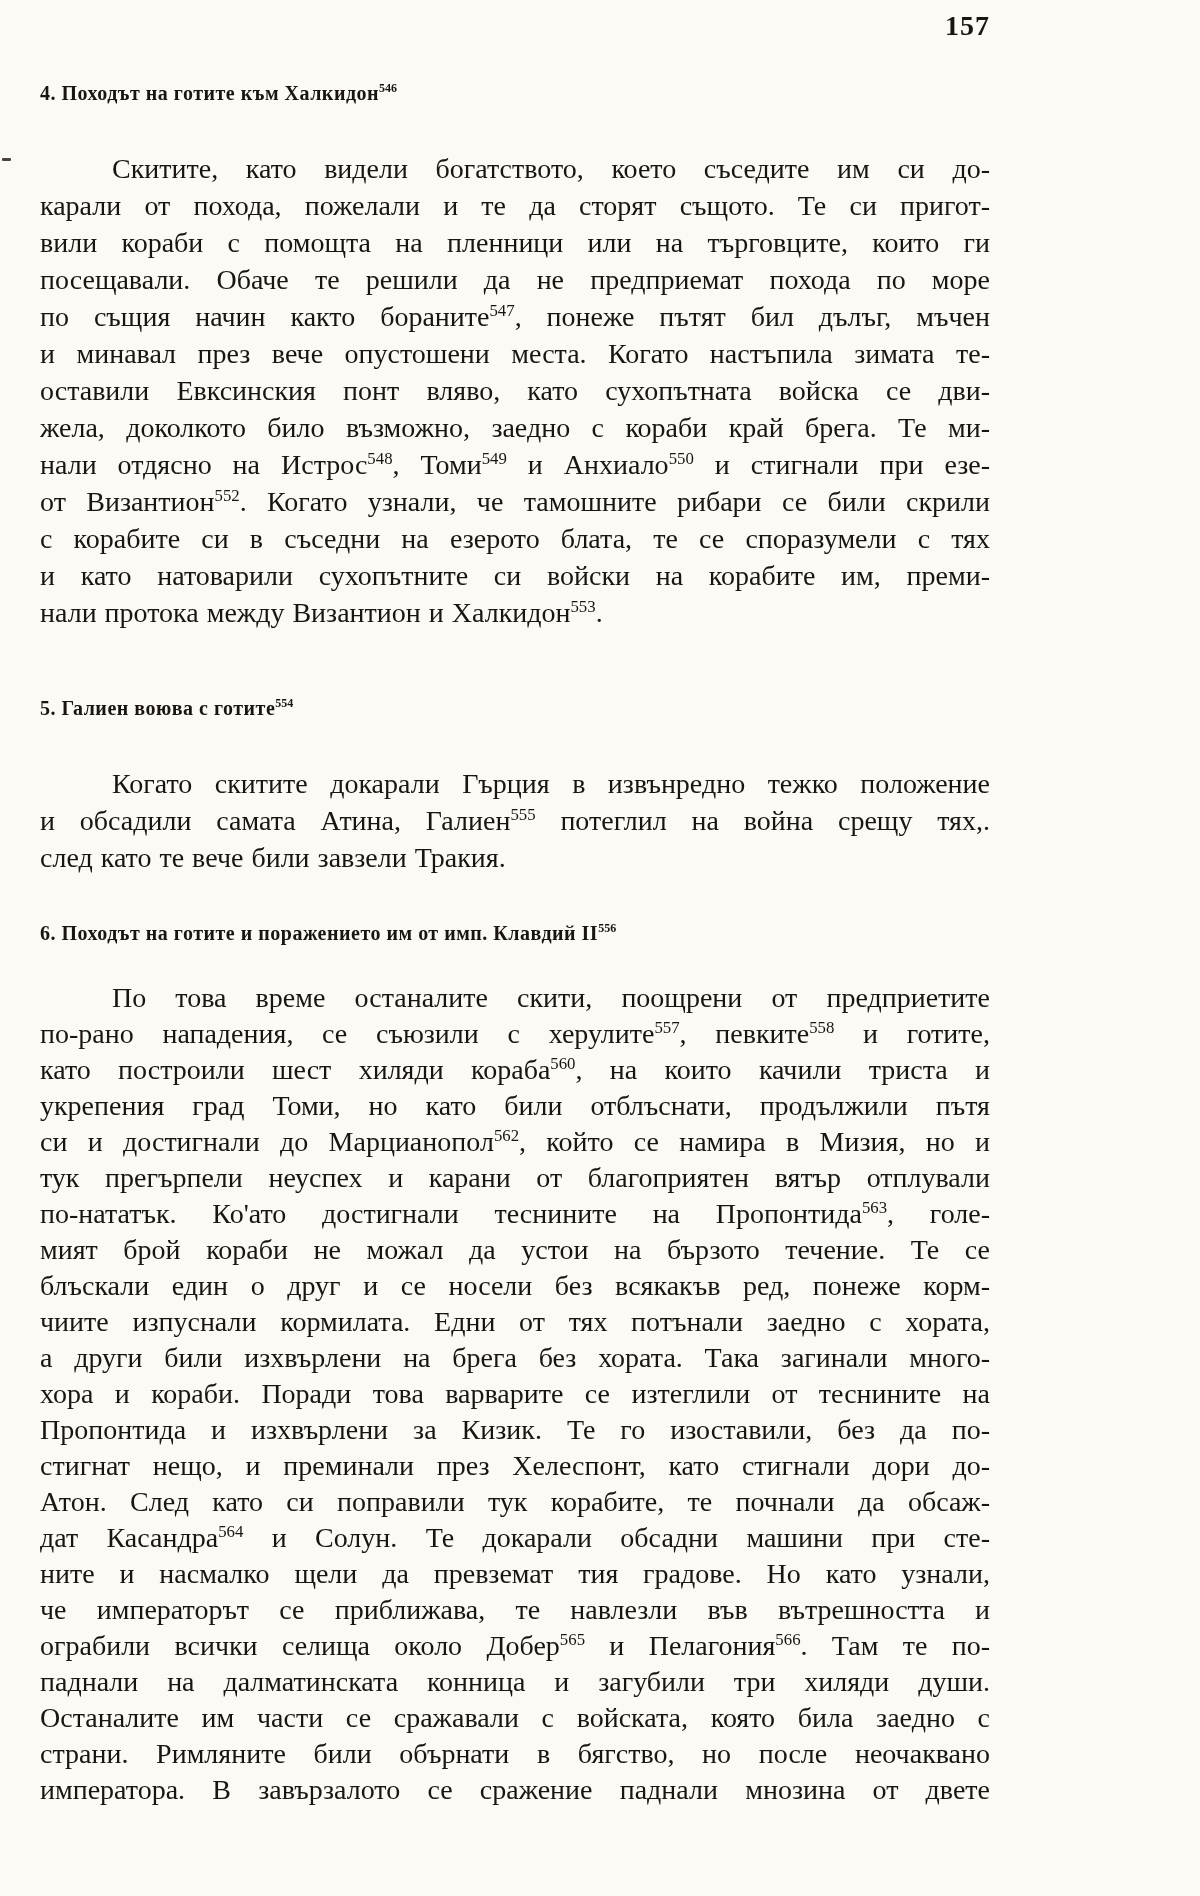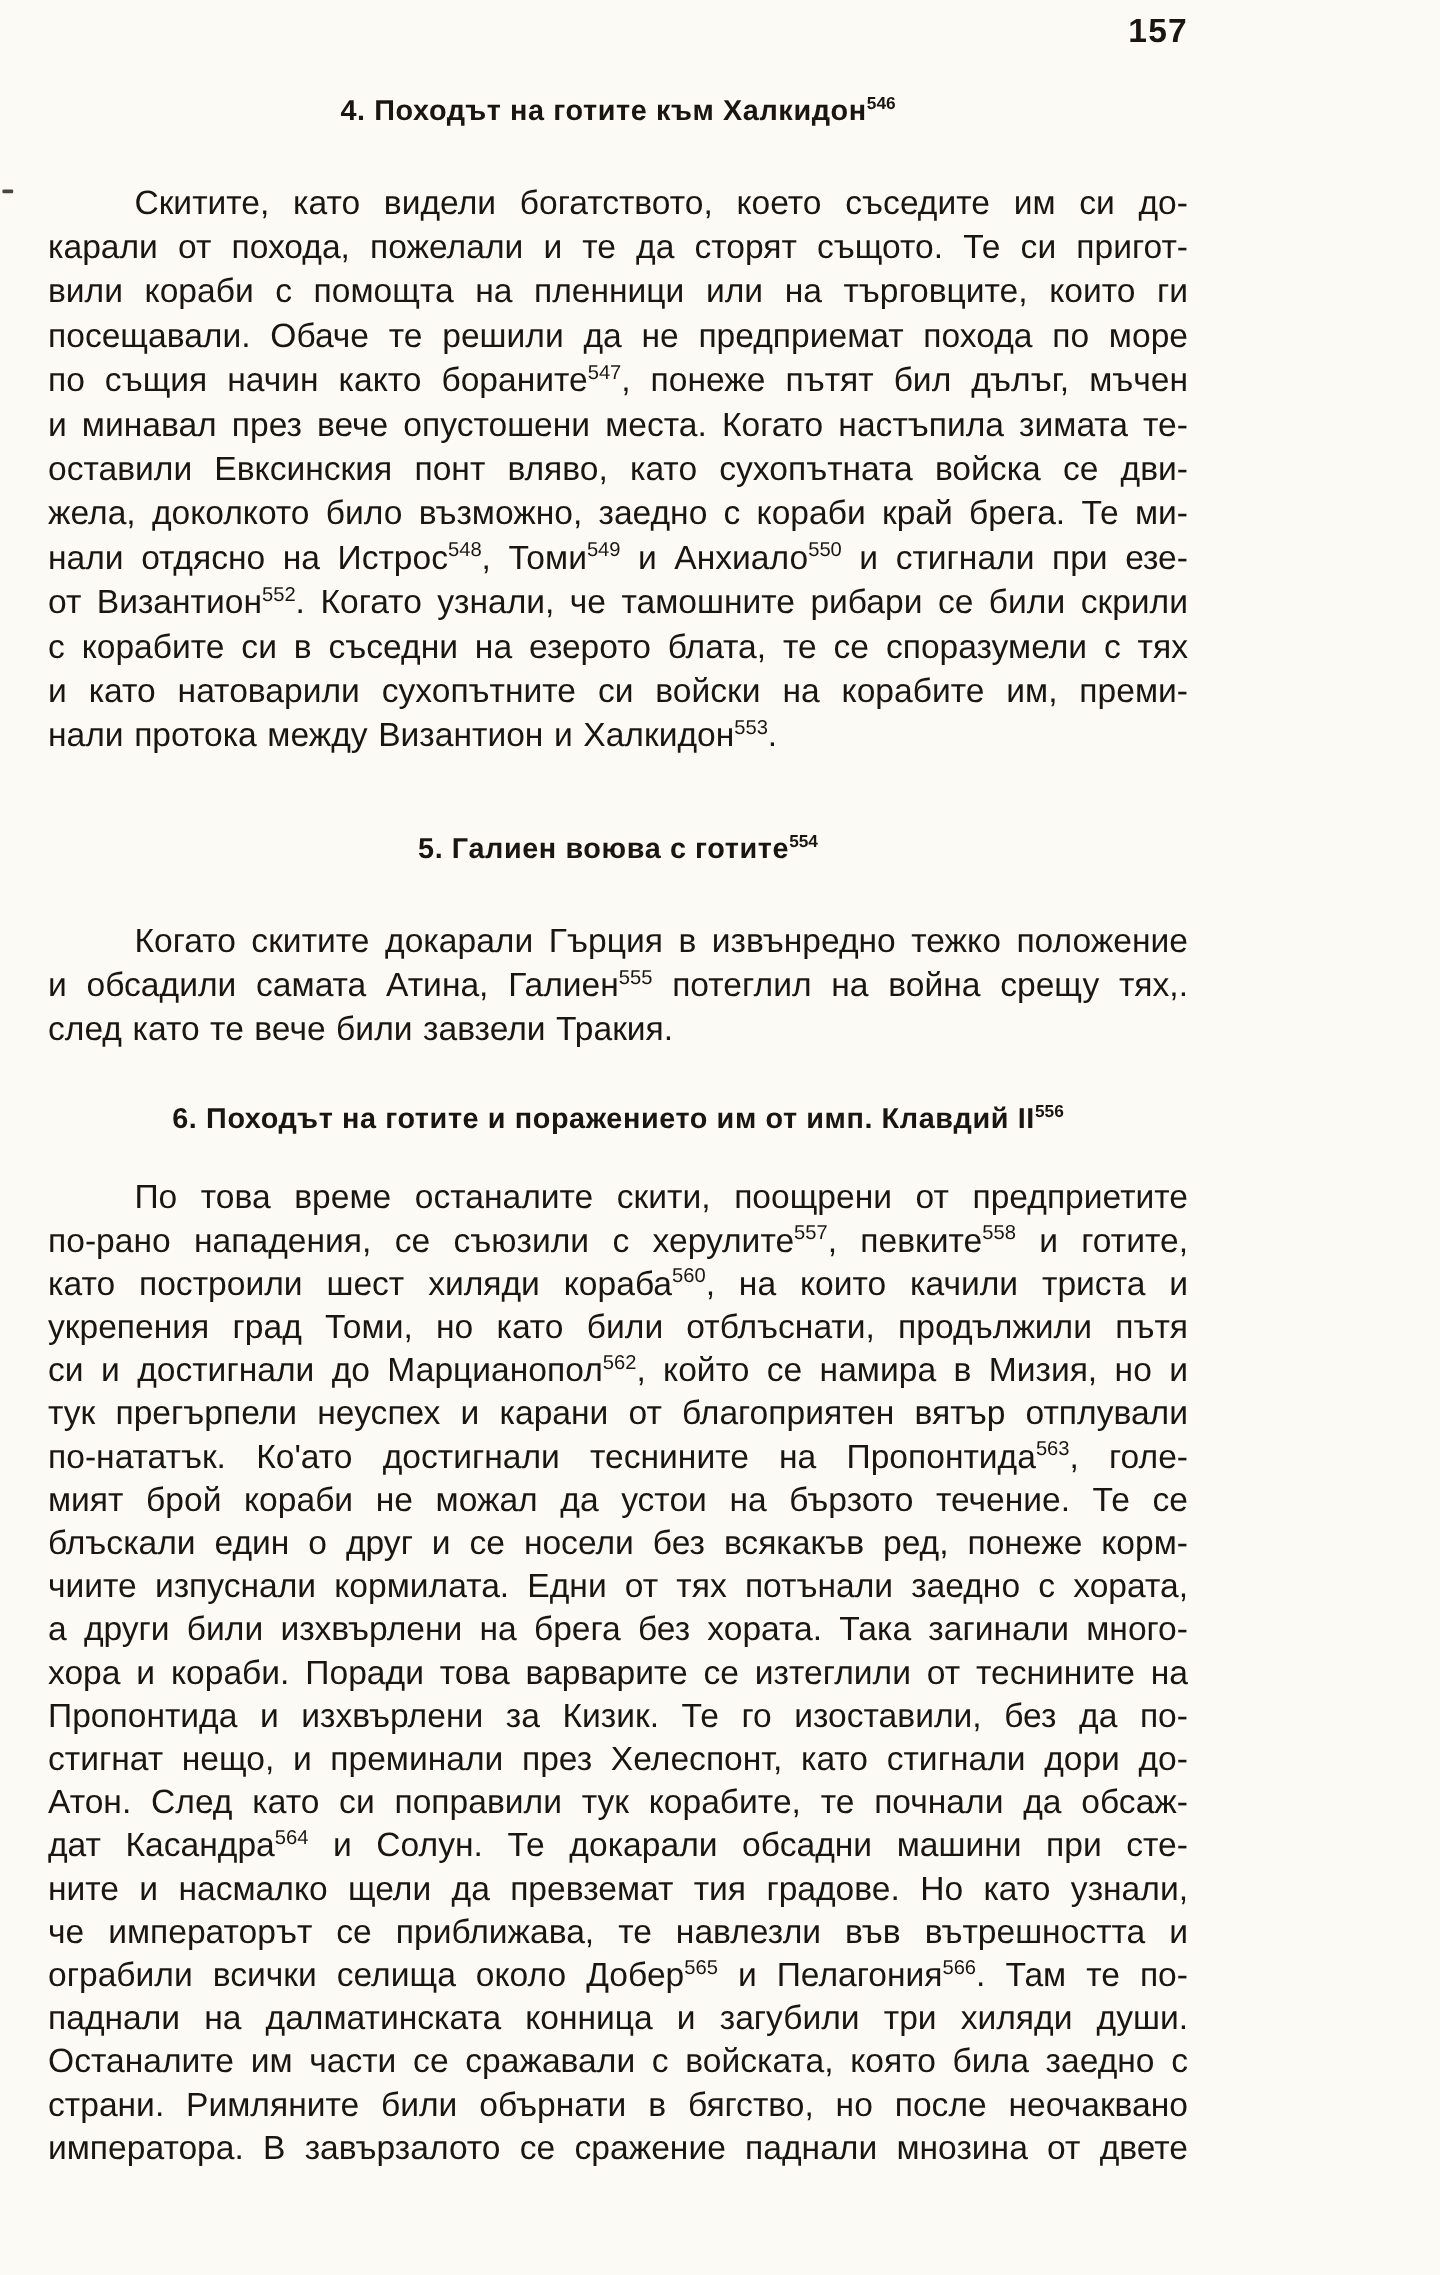--- a/index.html
+++ b/index.html
@@ -2,34 +2,33 @@
 <html lang="bg"><head>
 <meta charset="utf-8">
 <style>
   html,body { margin:0; padding:0; }
   body { background:#fbfaf5; }
   .page {
     position:relative;
     width:1200px; height:1896px;
     background:#fbfaf5;
     color:#1a1510;
-    font-family:Liberation Sans, sans-serif;
+    font-family:Liberation Serif, serif;
     overflow:hidden;
   }
   .content { position:absolute; left:40px; top:0; width:950px; }
   .pageno {
     padding-top:8px;
     text-align:right;
     font-size:28px; font-weight:700; letter-spacing:1px;
     line-height:36px;
   }
   .h {
-    text-align:center;
     font-weight:700;
-    font-size:24px;
+    font-size:20px;
     line-height:38px;
     white-space:nowrap;
     letter-spacing:0.5px;
   }
   .h4head { margin-top:30px; }
   .h5head { margin-top:58px; }
   .h6head { margin-top:38px; }
   .para { margin-top:38px; }
   .para3 { margin-top:28px; }
   .line {

